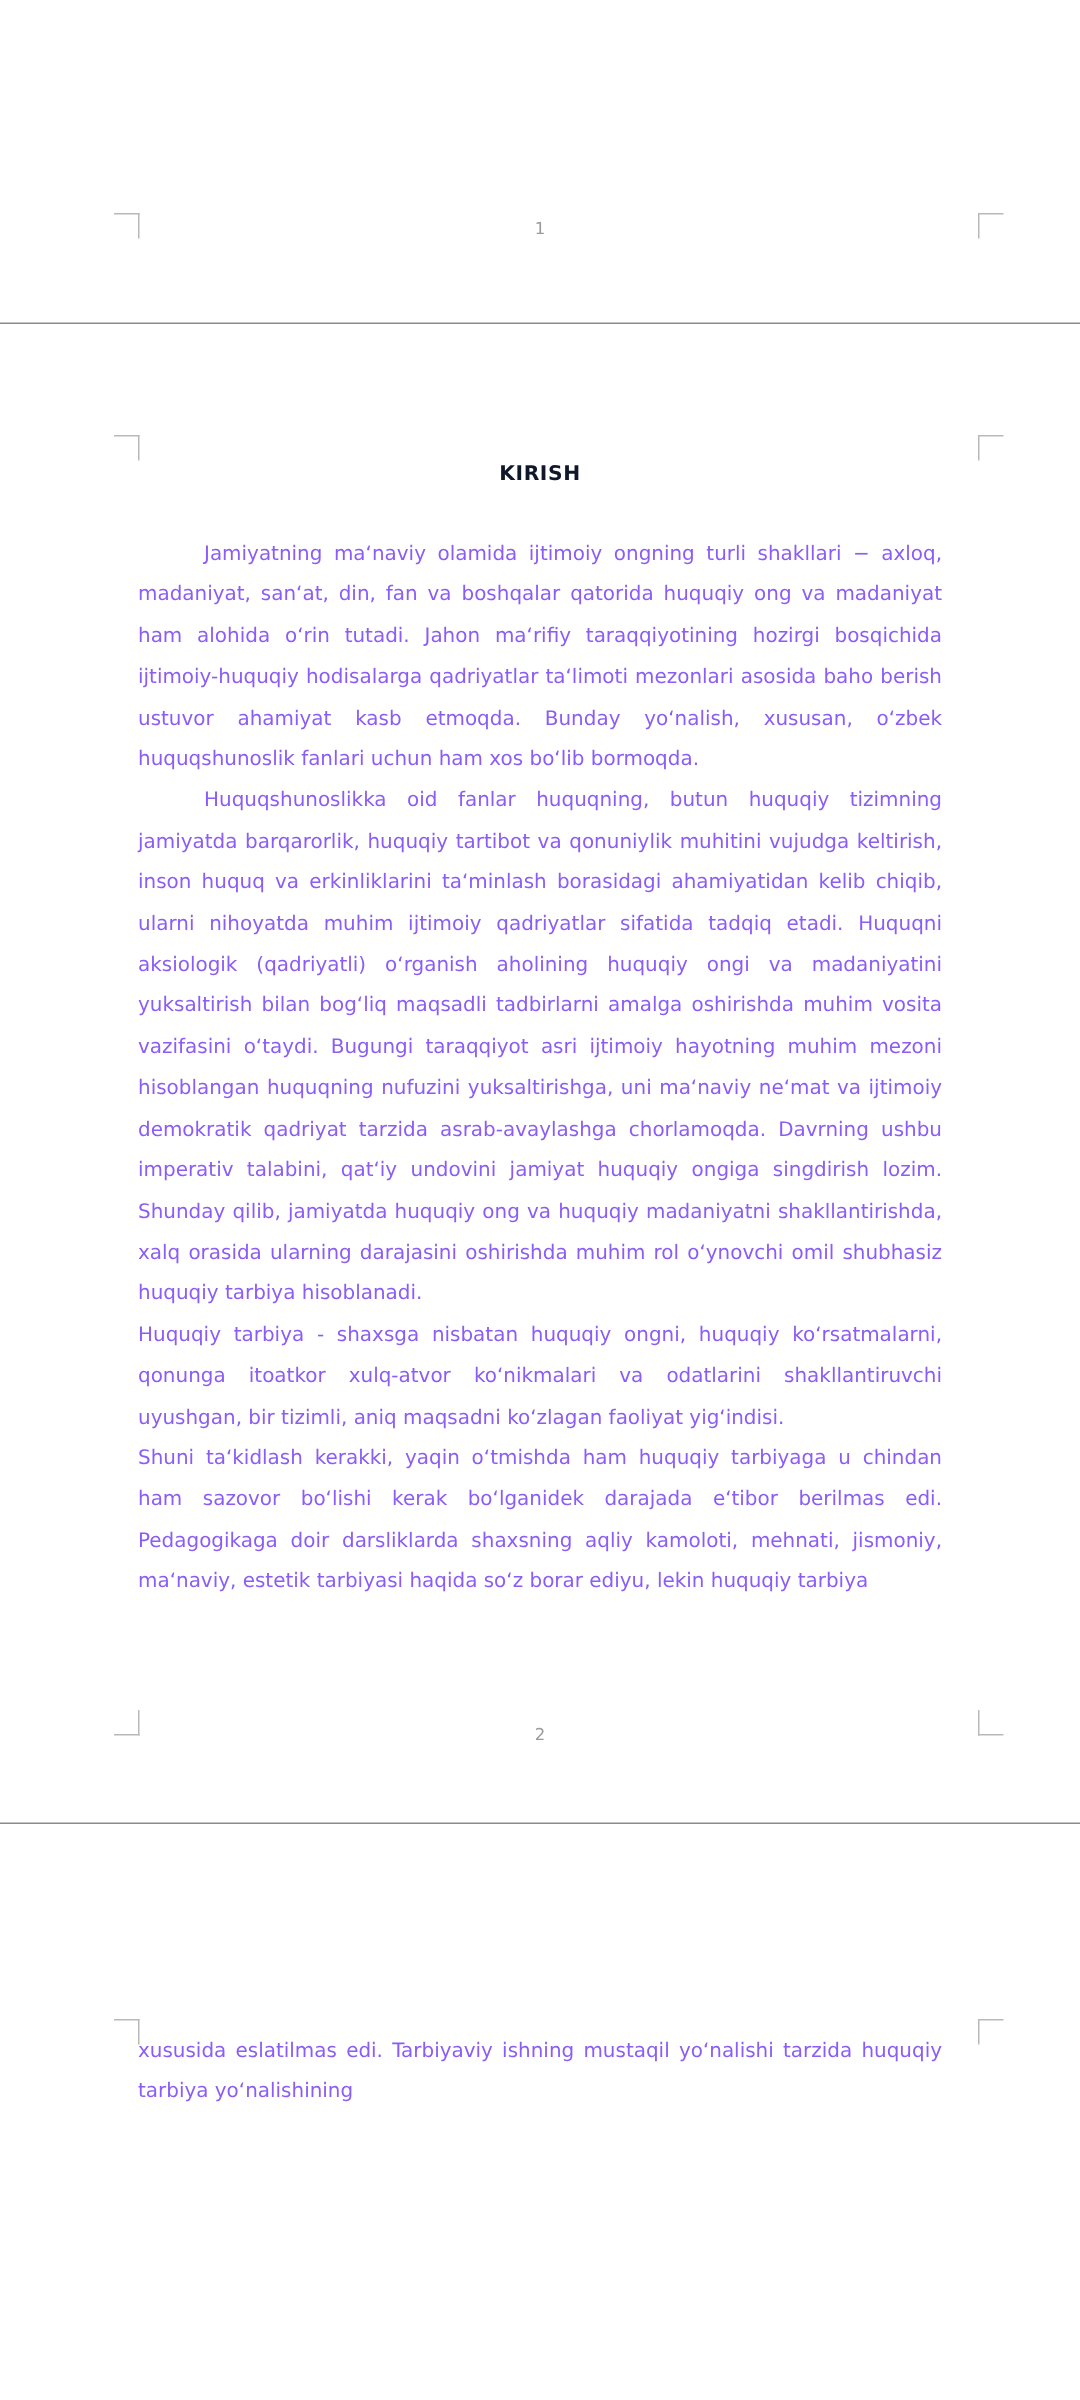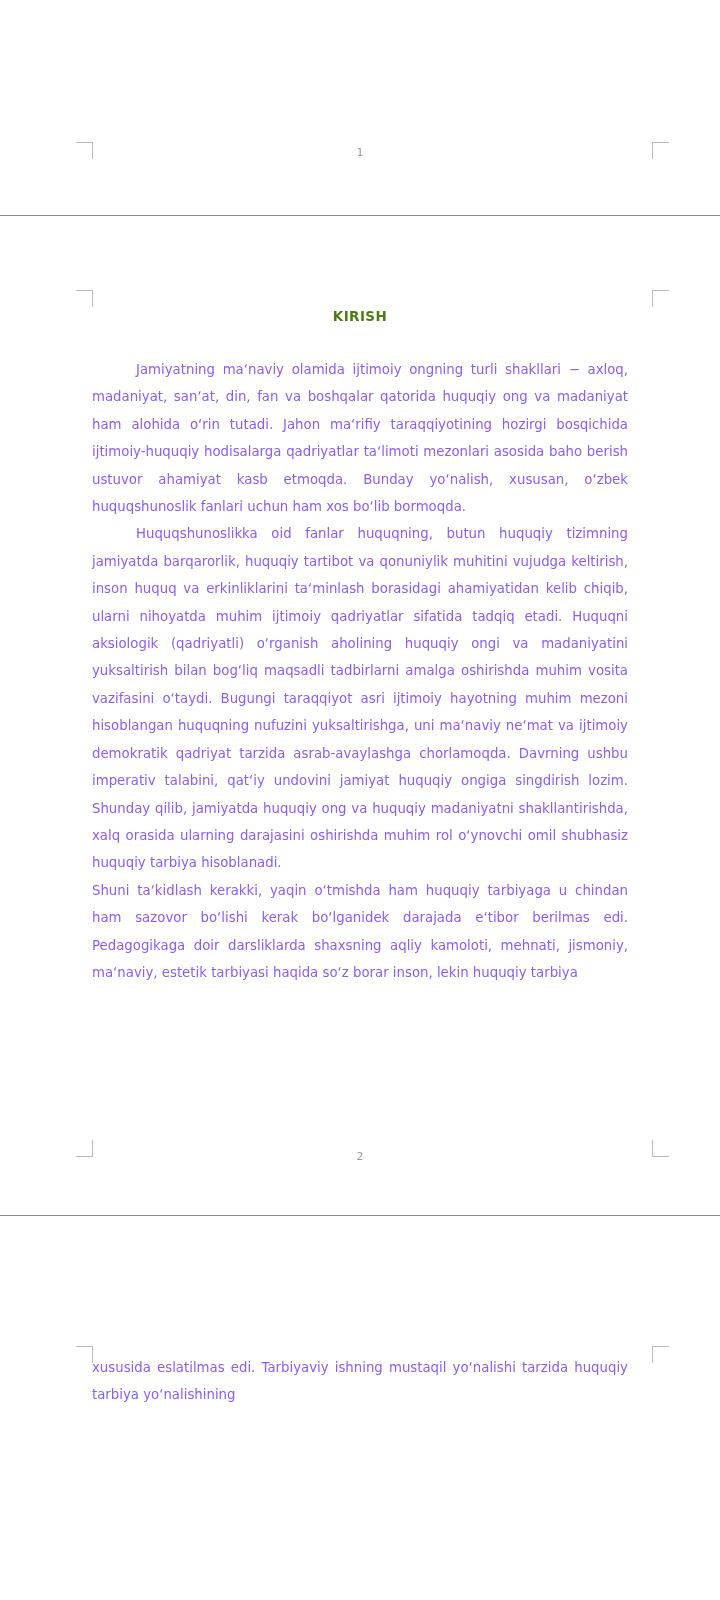--- a/index.html
+++ b/index.html
@@ -64,21 +64,21 @@
   .textcol {
     position: absolute;
     left: 92px;
     width: 536px;
   }
   .doc-heading {
     text-align: center;
     font-size: 13.5px;
     font-weight: bold;
     letter-spacing: .4px;
-    color: #4d7c0f;
+    color: #0f172a;
     margin: 0;
   }
   p.body {
     margin: 0;
     font-size: 13.3px;
     line-height: 27.4px;
     text-align: justify;
     text-justify: inter-word;
     color: #8b5cf6;
     hyphens: none;
@@ -104,22 +104,23 @@
   <div class="crop tr" style="left:652px; top:74px;"></div>
 
   <div class="textcol" style="top:92px;">
 
     <h1 class="doc-heading">KIRISH</h1>
 
     <p class="body indent" style="margin-top:32px;">Jamiyatning ma‘naviy olamida ijtimoiy ongning turli shakllari − axloq, madaniyat, san‘at, din, fan va boshqalar qatorida huquqiy ong va madaniyat ham alohida o‘rin tutadi. Jahon ma‘rifiy taraqqiyotining hozirgi bosqichida ijtimoiy-huquqiy hodisalarga qadriyatlar ta‘limoti mezonlari asosida baho berish ustuvor ahamiyat kasb etmoqda. Bunday yo‘nalish, xususan, o‘zbek huquqshunoslik fanlari uchun ham xos bo‘lib bormoqda.</p>
 
     <p class="body indent">Huquqshunoslikka oid fanlar huquqning, butun huquqiy tizimning jamiyatda barqarorlik, huquqiy tartibot va qonuniylik muhitini vujudga keltirish, inson huquq va erkinliklarini ta‘minlash borasidagi ahamiyatidan kelib chiqib, ularni nihoyatda muhim ijtimoiy qadriyatlar sifatida tadqiq etadi. Huquqni aksiologik (qadriyatli) o‘rganish aholining huquqiy ongi va madaniyatini yuksaltirish bilan bog‘liq maqsadli tadbirlarni amalga oshirishda muhim vosita vazifasini o‘taydi. Bugungi taraqqiyot asri ijtimoiy hayotning muhim mezoni hisoblangan huquqning nufuzini yuksaltirishga, uni ma‘naviy ne‘mat va ijtimoiy demokratik qadriyat tarzida asrab-avaylashga chorlamoqda. Davrning ushbu imperativ talabini, qat‘iy undovini jamiyat huquqiy ongiga singdirish lozim. Shunday qilib, jamiyatda huquqiy ong va huquqiy madaniyatni shakllantirishda, xalq orasida ularning darajasini oshirishda muhim rol o‘ynovchi omil shubhasiz huquqiy tarbiya hisoblanadi.</p>
 
+    <p class="body">Huquqiy tarbiya - shaxsga nisbatan huquqiy ongni, huquqiy ko‘rsatmalarni, qonunga itoatkor xulq-atvor ko‘nikmalari va odatlarini shakllantiruvchi uyushgan, bir tizimli, aniq maqsadni ko‘zlagan faoliyat yig‘indisi.</p>
 
-    <p class="body">Shuni ta‘kidlash kerakki, yaqin o‘tmishda ham huquqiy tarbiyaga u chindan ham sazovor bo‘lishi kerak bo‘lganidek darajada e‘tibor berilmas edi. Pedagogikaga doir darsliklarda shaxsning aqliy kamoloti, mehnati, jismoniy, ma‘naviy, estetik tarbiyasi haqida so‘z borar inson, lekin huquqiy tarbiya</p>
+    <p class="body">Shuni ta‘kidlash kerakki, yaqin o‘tmishda ham huquqiy tarbiyaga u chindan ham sazovor bo‘lishi kerak bo‘lganidek darajada e‘tibor berilmas edi. Pedagogikaga doir darsliklarda shaxsning aqliy kamoloti, mehnati, jismoniy, ma‘naviy, estetik tarbiyasi haqida so‘z borar ediyu, lekin huquqiy tarbiya</p>
   </div>
 
   <div class="crop bl" style="left:76px; top:924px;"></div>
   <div class="crop br" style="left:652px; top:924px;"></div>
 
   <div class="folio" style="top:934px;">2</div>
 </div>
 
 <div class="page-rule" id="rule-2"></div>
 

